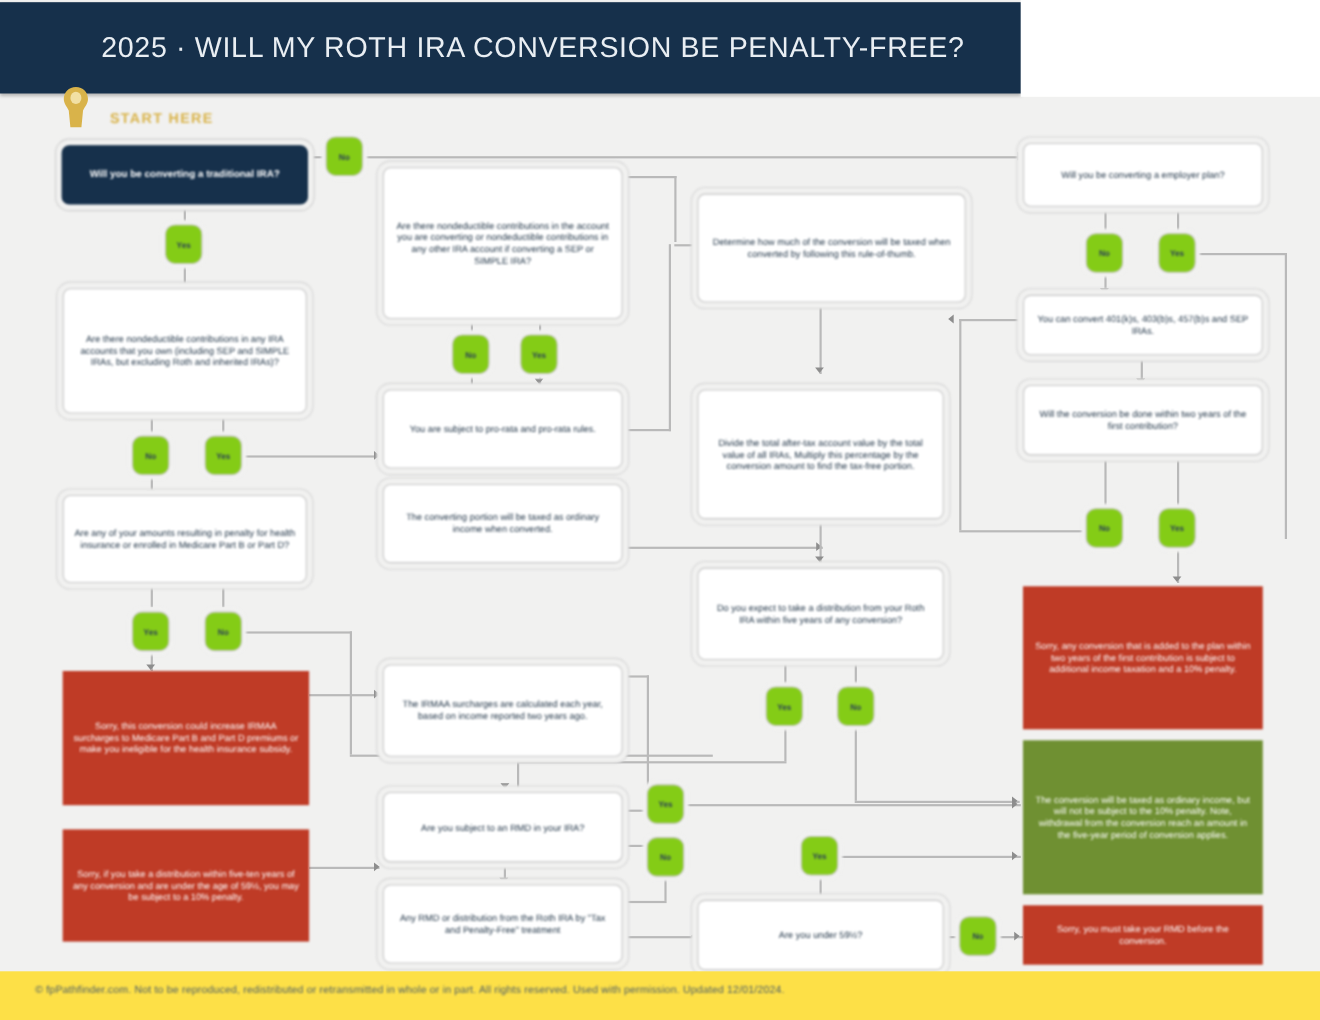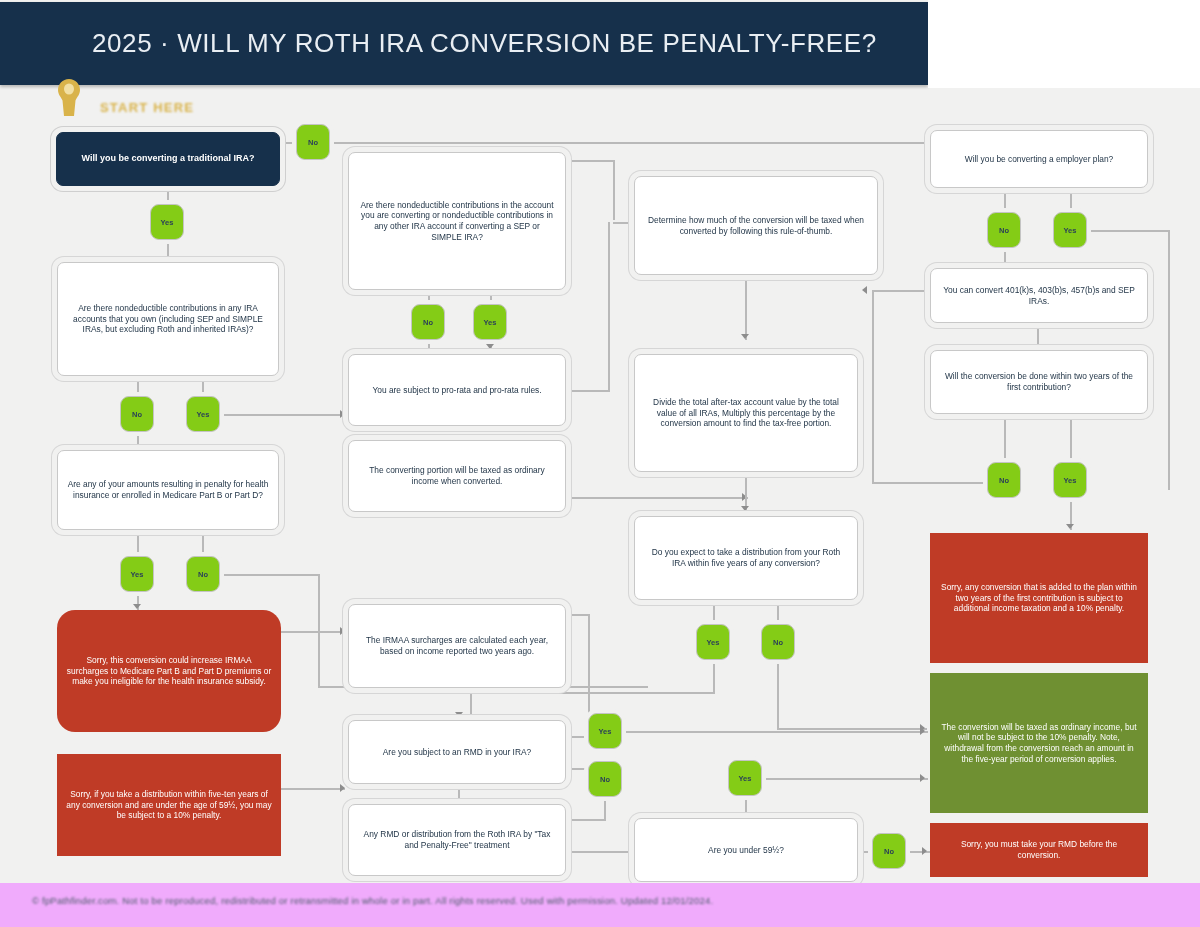--- a/index.html
+++ b/index.html
@@ -73,21 +73,21 @@
   
   .ln{position:absolute;background:#b9b9b9;}
   .lnh{height:1.5px;}
   .lnv{width:1.5px;}
   .arw{position:absolute;width:0;height:0;}
   .arw-d{border-left:4px solid transparent;border-right:4px solid transparent;border-top:5px solid #8d8d8d;}
   .arw-l{border-top:4px solid transparent;border-bottom:4px solid transparent;border-right:5px solid #8d8d8d;}
   .arw-r{border-top:4px solid transparent;border-bottom:4px solid transparent;border-left:5px solid #8d8d8d;}
   
   .footer{
-    position:absolute;left:0;bottom:0;width:1200px;height:44px;background:#f0abfc;
+    position:absolute;left:0;bottom:0;width:1200px;height:44px;background:#fde047;
   }
   .footertext{
     position:absolute;left:32px;top:12px;
     color:#4a5b69;font-size:9.5px;letter-spacing:.2px;
     filter:blur(.9px);white-space:nowrap;
   }
 </style>
 </head>
 <body>
 
@@ -244,21 +244,21 @@
   <div class="node box" style="left:57px;top:450px;width:222px;height:80px;">
     <span>Are any of your amounts resulting in penalty for health insurance or enrolled in Medicare Part B or Part D?</span>
   </div>
   <div class="pill" style="left:120px;top:556px;">
     <span>Yes</span>
   </div>
   <div class="pill" style="left:186px;top:556px;">
     <span>No</span>
   </div>
 
-  <div class="node red" style="left:57px;top:610px;width:224px;height:122px;border-radius:18px;">
+  <div class="node red" style="left:57px;top:610px;width:224px;height:122px;">
     <span>Sorry, this conversion could increase IRMAA surcharges to Medicare Part B and Part D premiums or make you ineligible for the health insurance subsidy.</span>
   </div>
   <div class="node red" style="left:57px;top:754px;width:224px;height:102px;">
     <span>Sorry, if you take a distribution within five-ten years of any conversion and are under the age of 59½, you may be subject to a 10% penalty.</span>
   </div>
 
   <div class="node box" style="left:348px;top:152px;width:218px;height:138px;">
     <span>Are there nondeductible contributions in the account you are converting or nondeductible contributions in any other IRA account if converting a SEP or SIMPLE IRA?</span>
   </div>
   <div class="pill" style="left:411px;top:304px;">

